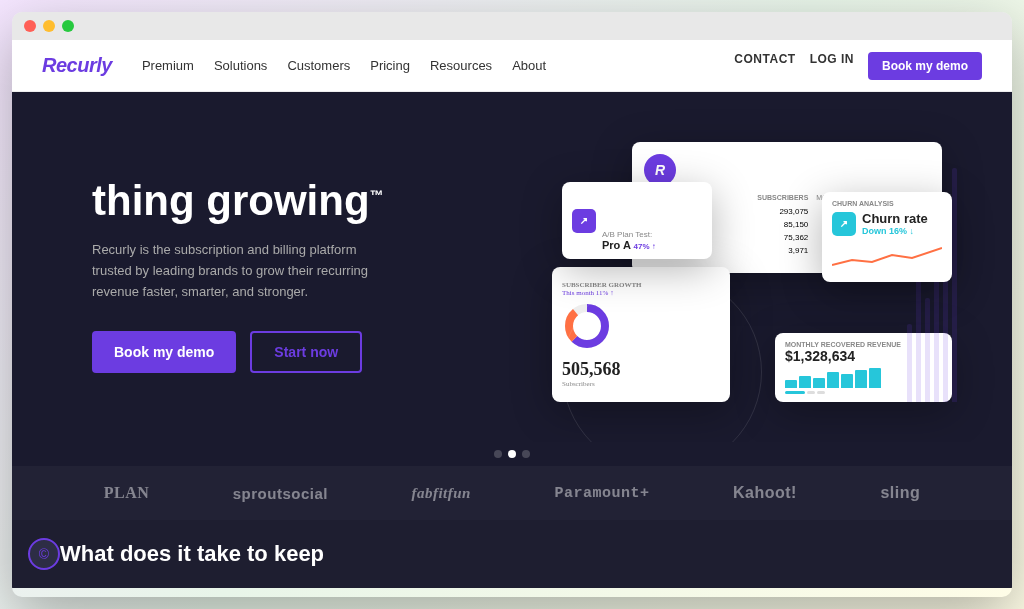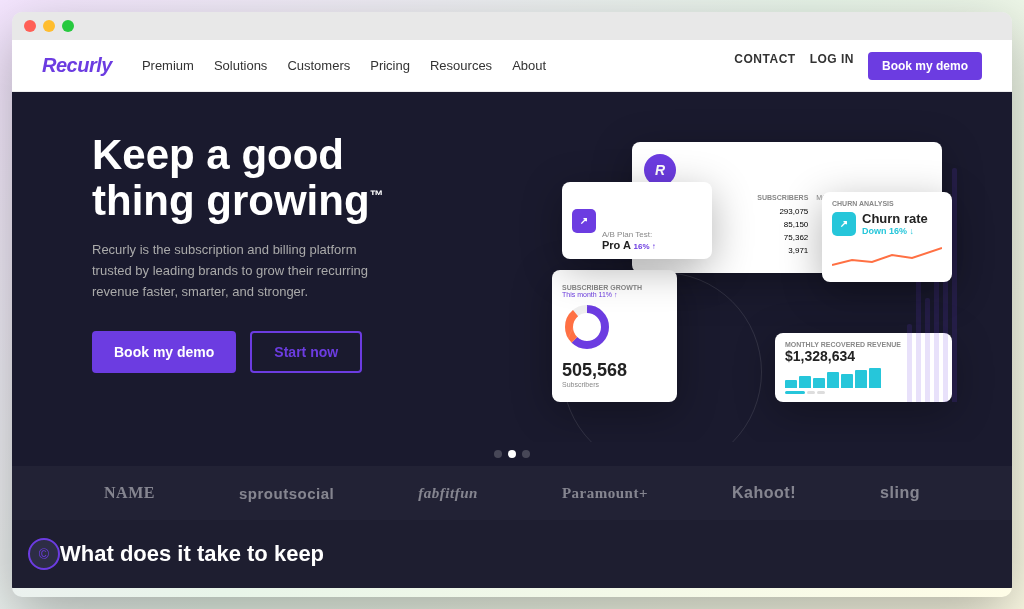--- a/index.html
+++ b/index.html
@@ -224,25 +224,26 @@
       color: #fff;
       font-size: 10px;
       font-weight: 700;
     }
     .ab-text { font-size: 8px; color: #888; margin-top: 40px; }
     .ab-value { font-size: 11px; font-weight: 800; color: #222; }
     .ab-up { color: #6c3ce1; font-size: 8px; }
 
     
     .card-sub {
-      width: 125px;
+      width: 178px;
       bottom: 10px;
       left: 40px;
       background: #fff;
       padding: 14px 10px;
+      font-family: Liberation Serif, serif;
     }
     .sub-label { font-size: 7px; color: #888; text-transform: uppercase; font-weight: 600; }
     .sub-value { font-size: 18px; font-weight: 800; color: #222; }
     .sub-sublabel { font-size: 7px; color: #888; }
     .donut {
       width: 50px; height: 50px;
       margin: 4px 0;
     }
 
     
@@ -422,21 +423,21 @@
       <span class="nav-login">LOG IN</span>
       <button class="btn-demo-nav">Book my demo</button>
     </div>
   </nav>
 
   <section class="hero">
     <div class="hero-grid">
 
       <div class="hero-left">
         <h1 class="hero-title">
-          <span>Keep a good</span><br>
+          <br>
           <span>thing growing</span><sup>™</sup>
         </h1>
         <p class="hero-desc">Recurly is the subscription and billing platform trusted by leading brands to grow their recurring revenue faster, smarter, and stronger.</p>
         <div class="hero-buttons">
           <button class="btn-book">Book my demo</button>
           <button class="btn-start">Start now</button>
         </div>
       </div>
 
       <div class="hero-right">
@@ -482,21 +483,21 @@
           </div>
         </div>
 
         <div class="dashboard-card card-ab">
           <div class="ab-header">
             <div class="ab-icon">↗</div>
             <div>
               <div class="ab-text">A/B Plan Test:</div>
               <div class="ab-value">
                 <span>Pro A</span>
-                <span class="ab-up">16% ↑</span>
+                <span class="ab-up">47% ↑</span>
               </div>
             </div>
           </div>
         </div>
 
         <div class="dashboard-card card-sub">
           <div class="sub-label">SUBSCRIBER GROWTH</div>
           <div style="font-size:7px; color:#6c3ce1;">This month 11% ↑</div>
           
           <svg class="donut" viewBox="0 0 50 50">
@@ -556,24 +557,24 @@
     </div>
   </section>
 
   <div class="dots-row">
     <div class="indicator-dot"></div>
     <div class="indicator-dot active"></div>
     <div class="indicator-dot"></div>
   </div>
 
   <div class="logos-bar">
-    <span class="logo-item" style="font-family:serif; font-weight:700; font-size:16px;">NAME</span>
+    <span class="logo-item" style="font-family:serif; font-weight:700; font-size:16px;">PLAN</span>
     <span class="logo-item sans">sproutsocial</span>
     <span class="logo-item script" style="font-style:italic; font-size:15px;">fabfitfun</span>
-    <span class="logo-item" style="font-family:Liberation Serif, serif;">Paramount+</span>
+    <span class="logo-item" style="font-family:Liberation Mono, monospace;">Paramount+</span>
     <span class="logo-item sans" style="font-size:16px; font-weight:700;">Kahoot!</span>
     <span class="logo-item sans" style="font-size:16px;">sling</span>
   </div>
 
   <div class="bottom-section">
     <div class="bottom-icon">©</div>
     <div class="bottom-title">What does it take to keep</div>
     <div style="width:32px;"></div>
   </div>
 

